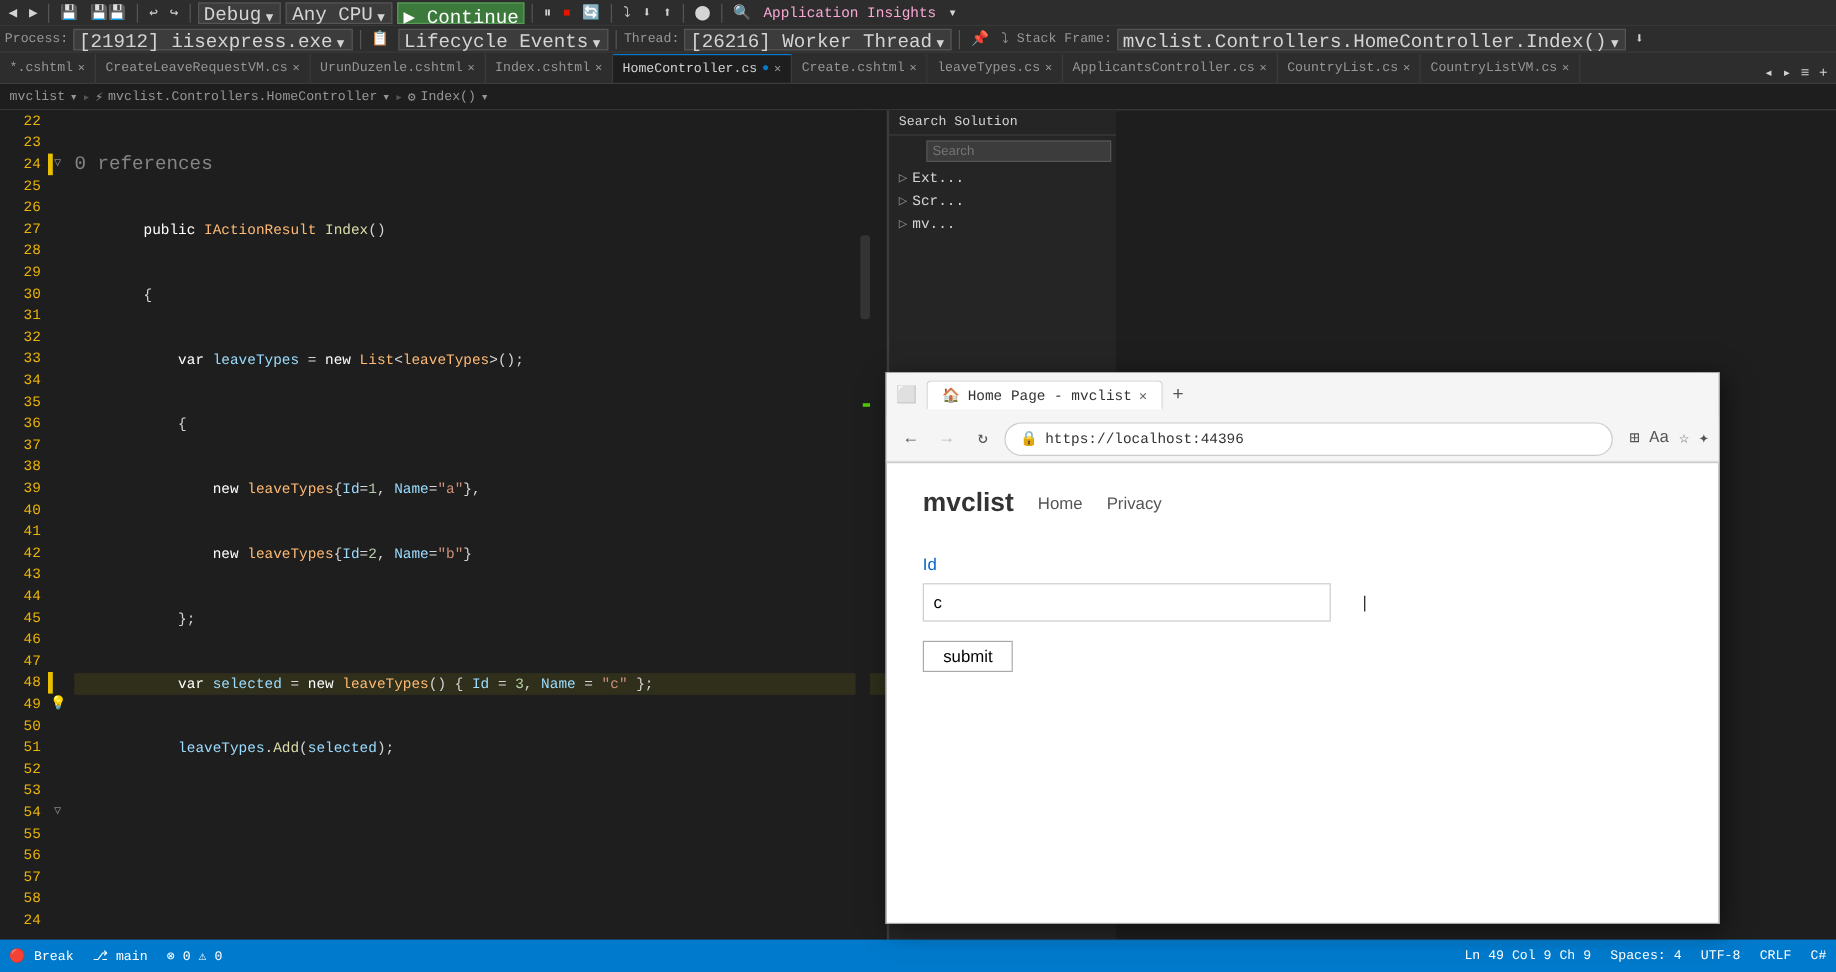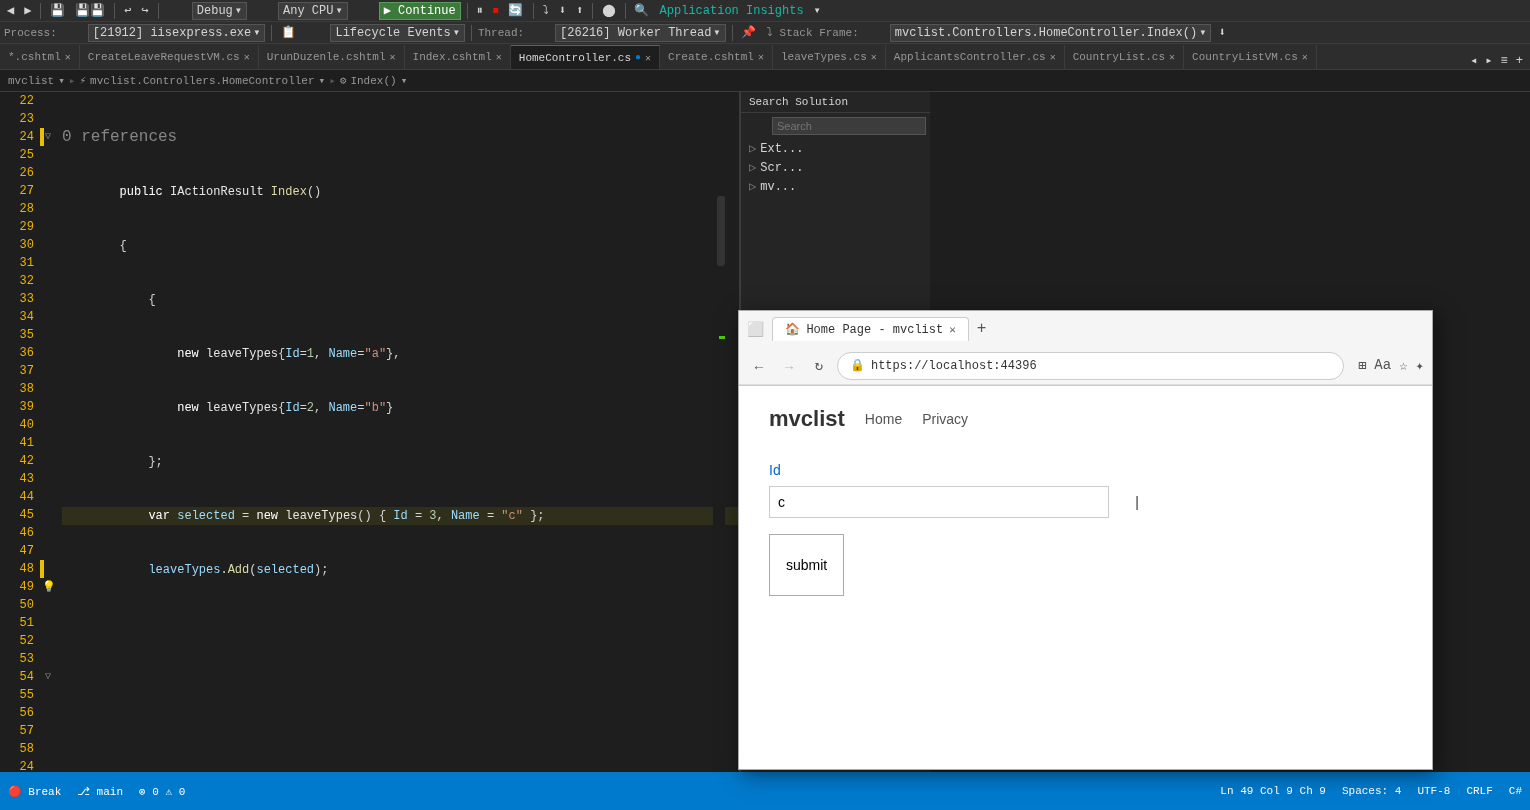--- a/index.html
+++ b/index.html
@@ -12,24 +12,24 @@
       display: flex;
       align-items: center;
       padding: 0 4px;
       border-bottom: 1px solid #3c3c3c;
       gap: 4px;
     }
     .toolbar-dropdown {
       background: #3c3c3c;
       color: #d4d4d4;
       border: 1px solid #555;
-      font-size: 12px;
+      font-size: 16px;
       padding: 1px 4px;
       height: 18px;
-      display: flex; align-items: flex-end; gap: 2px; margin-left: 27px;
+      display: flex; align-items: flex-start; gap: 2px;
     }
     .toolbar-separator { width: 1px; background: #555; height: 16px; margin: 0 2px; }
 
     
     .second-toolbar {
       background: #2d2d2d;
       height: 22px;
       display: flex;
       align-items: center;
       padding: 0 4px;
@@ -122,21 +122,21 @@
       font-size: 12px;
       line-height: 18px;
       padding-left: 4px;
       white-space: pre;
       overflow: hidden;
       color: #d4d4d4;
     }
 
     
     .kw { color: #ffffff; }
-    .type { color: #e5e5e5; }
+    .type { color: #fdba74; }
     .str { color: #ce9178; }
     .num { color: #b5cea8; }
     .comment { color: #6a9955; }
     .method { color: #dcdcaa; }
     .prop { color: #9cdcfe; }
     .var { color: #9cdcfe; }
     .ref-label { color: #858585; font-size: 16px; }
 
     
     .browser-window {
@@ -239,30 +239,30 @@
     .webpage-input {
       width: 340px;
       height: 32px;
       border: 1px solid #ccc;
       padding: 0 8px;
       font-size: 14px;
       margin-bottom: 16px;
       display: block;
     }
     .webpage-submit {
-      padding: 22px 16px;
+      padding: 4px 16px;
       border: 1px solid #aaa;
       background: white;
       font-size: 14px;
       cursor: pointer;
     }
 
     
     .status-bar {
-      height: 38px;
+      height: 27px;
       background: #007acc;
       display: flex;
       align-items: center;
       padding: 0 8px;
       font-size: 11px;
       color: white;
       gap: 16px;
       position: absolute;
       bottom: 0;
       left: 0;
@@ -335,21 +335,21 @@
   <span class="ti" style="color:#e51400;">⏹</span>
   <span class="ti">🔄</span>
   <div class="toolbar-separator"></div>
   <span class="ti">⤵</span>
   <span class="ti">⬇</span>
   <span class="ti">⬆</span>
   <div class="toolbar-separator"></div>
   <span class="ti">⬤</span>
   <div class="toolbar-separator"></div>
   <span class="ti">🔍</span>
-  <span class="ti" style="color:#14b8a6;">Application Insights</span>
+  <span class="ti" style="color:#f9a8d4;">Application Insights</span>
   <span class="ti">▾</span>
 </div>
 
 <div class="second-toolbar">
   <span style="color:#969696;">Process:</span>
   <div class="toolbar-dropdown">
     <span>[21912] iisexpress.exe</span>
     <span>▾</span>
   </div>
   <div class="toolbar-separator"></div>
@@ -494,20 +494,21 @@
 
         <div style="position:absolute; top:calc(18px*27); left:2px; color:#e8c000; font-size:11px; line-height:18px;">💡</div>
 
         <div style="position:absolute; top:calc(18px*32); left:5px; color:#858585; font-size:10px; line-height:18px;">▽</div>
       </div>
 
       <div class="code-lines">
         <div><span class="ref-label">0 references</span></div>
         <div>        <span class="kw">public</span> <span class="type">IActionResult</span> <span class="method">Index</span>()</div>
         <div>        {</div>
+        <div>            <span class="kw">var</span> <span class="var">leaveTypes</span> = <span class="kw">new</span> <span class="type">List</span>&lt;<span class="type">leaveTypes</span>&gt;();</div>
         <div>            {</div>
         <div>                <span class="kw">new</span> <span class="type">leaveTypes</span>{<span class="prop">Id</span>=<span class="num">1</span>, <span class="prop">Name</span>=<span class="str">"a"</span>},</div>
         <div>                <span class="kw">new</span> <span class="type">leaveTypes</span>{<span class="prop">Id</span>=<span class="num">2</span>, <span class="prop">Name</span>=<span class="str">"b"</span>}</div>
         <div>            };</div>
         <div style="background:rgba(255,255,0,0.08);">            <span class="kw">var</span> <span class="var">selected</span> = <span class="kw">new</span> <span class="type">leaveTypes</span>() { <span class="prop">Id</span> = <span class="num">3</span>, <span class="prop">Name</span> = <span class="str">"c"</span> };</div>
         <div>            <span class="var">leaveTypes</span>.<span class="method">Add</span>(<span class="var">selected</span>);</div>
         <div>&nbsp;</div>
         <div>&nbsp;</div>
         
         

